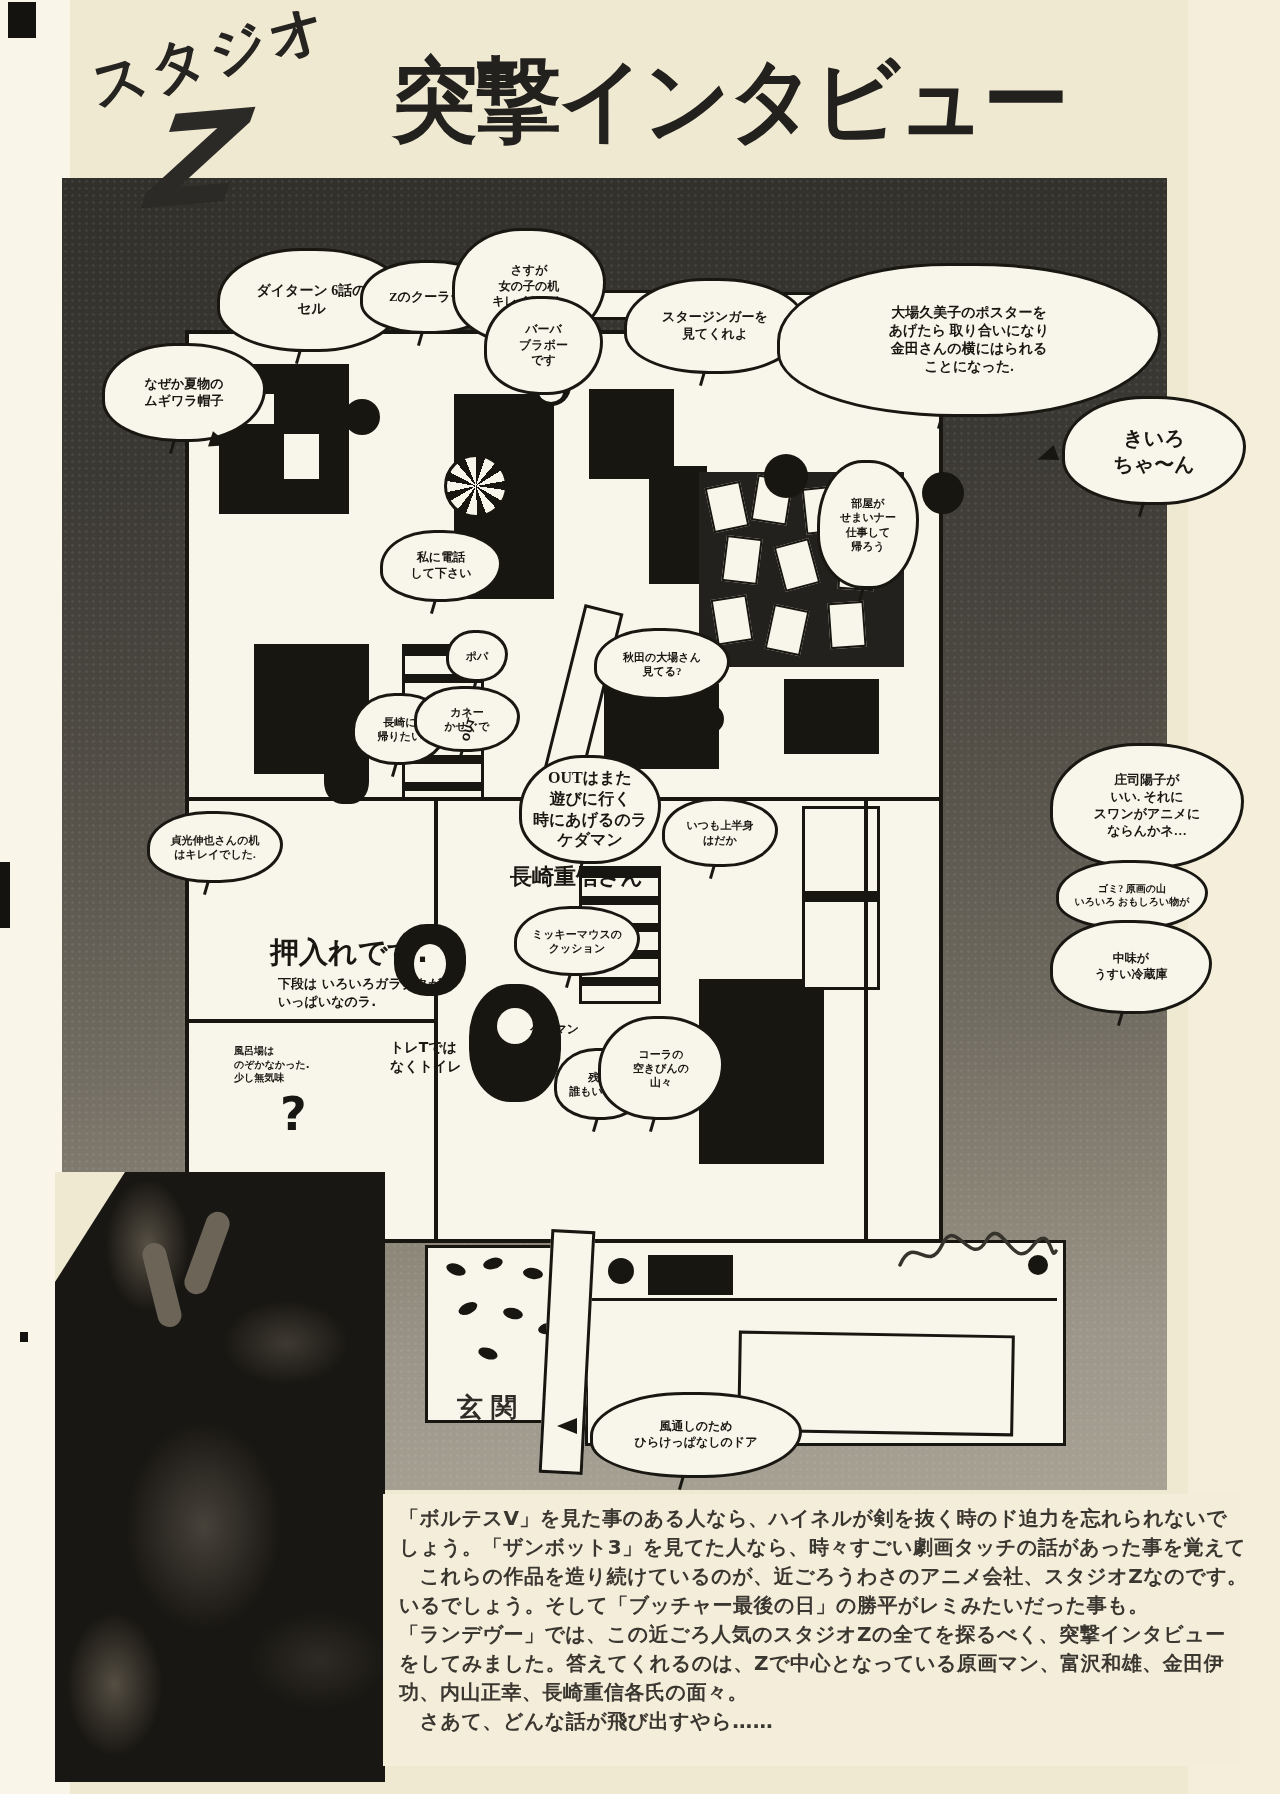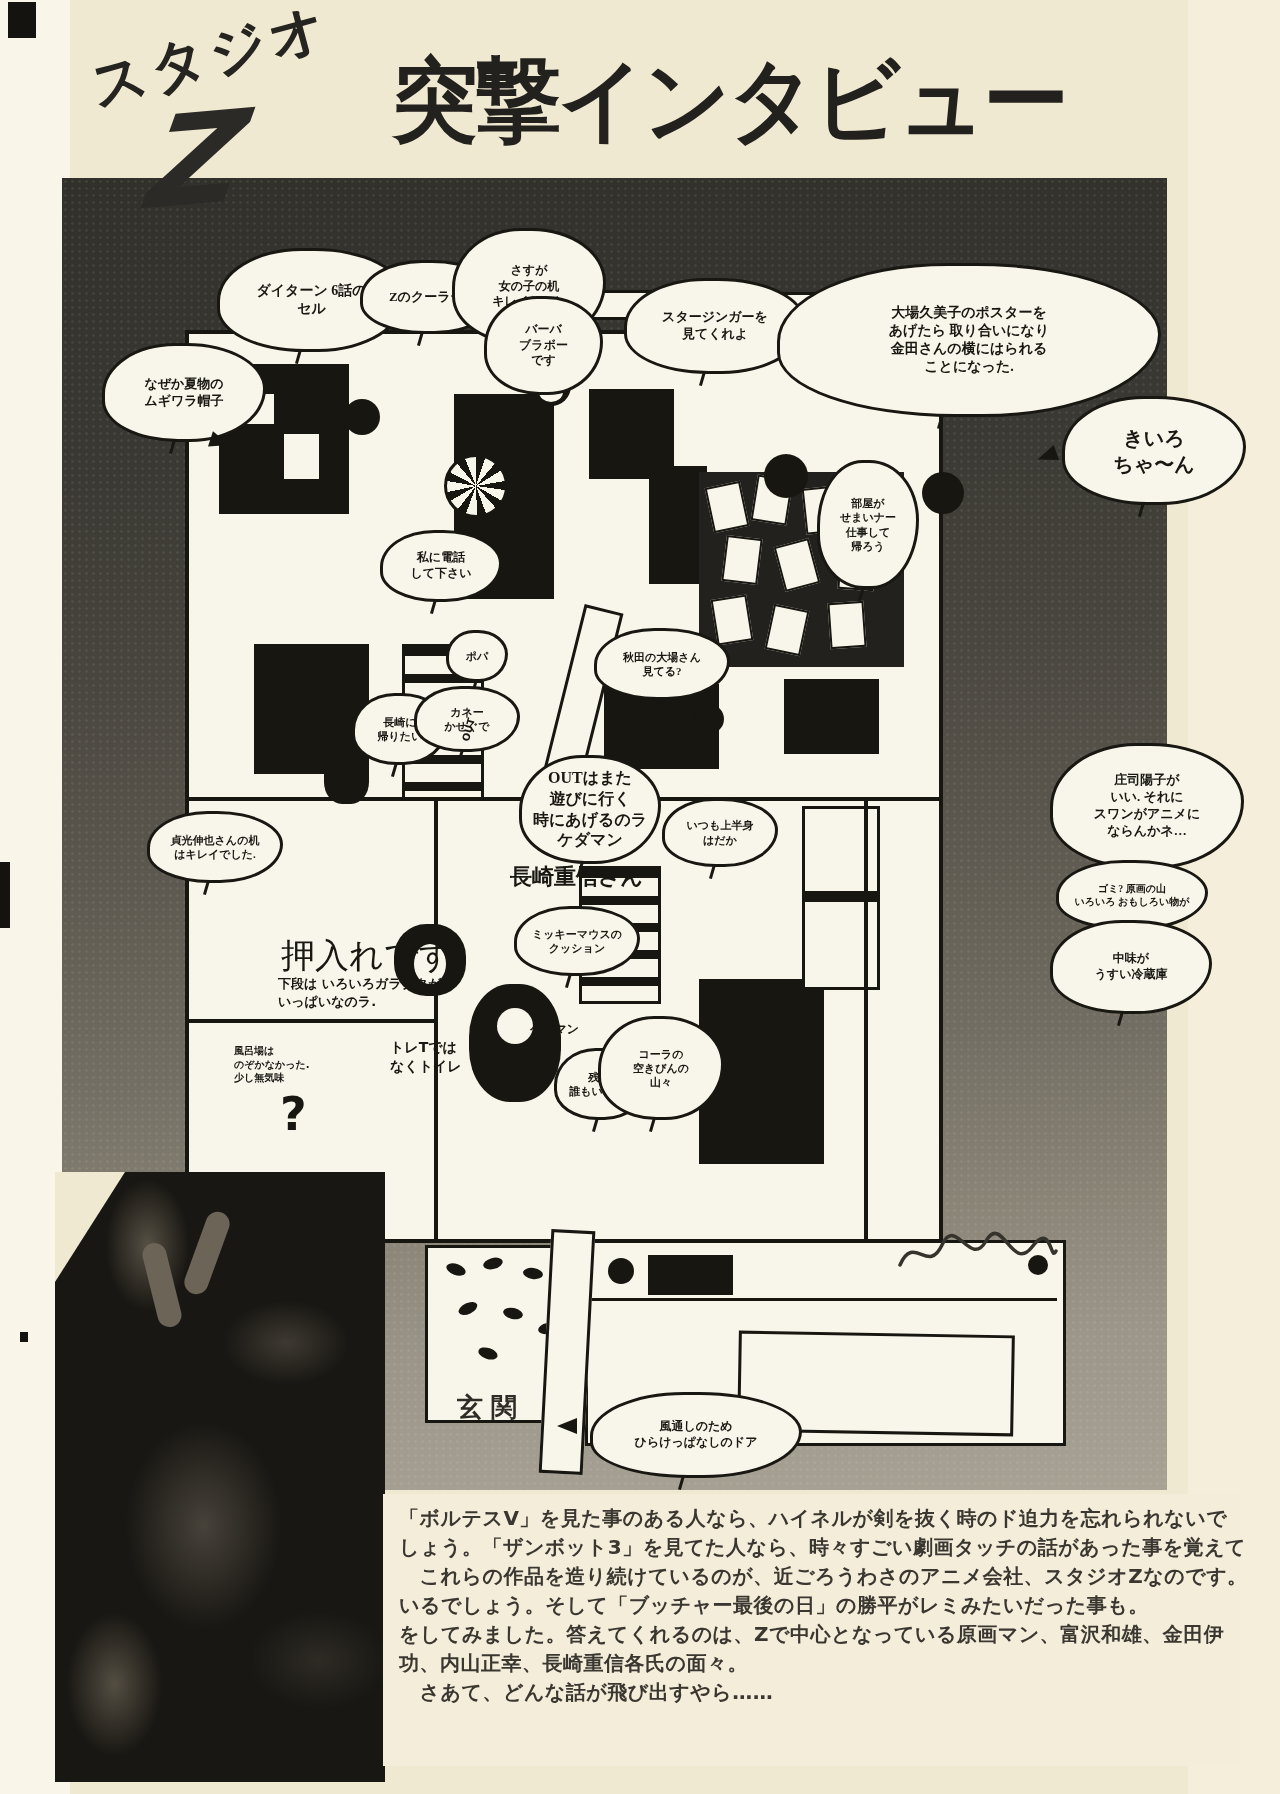--- a/index.html
+++ b/index.html
@@ -205,21 +205,21 @@
 
     <div class="bubble" style="left:988px;top:565px;width:180px;height:112px;font-size:13px;">庄司陽子が
 いい. それに
 スワンがアニメに
 ならんかネ…</div>
     <div class="bubble" style="left:994px;top:682px;width:138px;height:56px;font-size:10px;">ゴミ? 原画の山
 いろいろ おもしろい物が</div>
     <div class="bubble" style="left:988px;top:742px;width:148px;height:80px;font-size:12px;">中味が
 うすい冷蔵庫</div>
 
-    <div class="note-plain" style="left:219px;top:755px;font-size:34px;font-weight:400;">押入れです.</div>
+    <div class="note-plain" style="left:208px;top:755px;font-size:29px;font-weight:700;">押入れです.</div>
     <div class="note-plain" style="left:216px;top:797px;font-size:13px;">下段は いろいろガラクタが
 いっぱいなのラ.</div>
     <div class="note-plain" style="left:328px;top:860px;font-size:14px;">トレTでは
 なくトイレ</div>
     <div class="bubble" style="left:492px;top:870px;width:80px;height:58px;font-size:11px;">残念!
 誰もいない!!</div>
     <div class="note-plain" style="left:468px;top:843px;font-size:12px;">ケダマン</div>
     <div class="bubble" style="left:536px;top:838px;width:112px;height:90px;font-size:11px;">コーラの
 空きびんの
 山々</div>
@@ -242,17 +242,18 @@
     <div class="photo-wedge"></div>
     <div class="arm" style="left:140px;top:38px;transform:rotate(20deg);"></div>
     <div class="arm" style="left:95px;top:70px;transform:rotate(-14deg);"></div>
   </div>
 
   <div class="caption">
     <div class="cap-line">「ボルテスV」を見た事のある人なら、ハイネルが剣を抜く時のド迫力を忘れられないで</div>
     <div class="cap-line">しょう。「ザンボット3」を見てた人なら、時々すごい劇画タッチの話があった事を覚えて</div>
     <div class="cap-line">　これらの作品を造り続けているのが、近ごろうわさのアニメ会社、スタジオZなのです。</div>
     <div class="cap-line">いるでしょう。そして「ブッチャー最後の日」の勝平がレミみたいだった事も。</div>
+    <div class="cap-line">「ランデヴー」では、この近ごろ人気のスタジオZの全てを探るべく、突撃インタビュー</div>
     <div class="cap-line">をしてみました。答えてくれるのは、Zで中心となっている原画マン、富沢和雄、金田伊</div>
     <div class="cap-line">功、内山正幸、長崎重信各氏の面々。</div>
     <div class="cap-line">　さあて、どんな話が飛び出すやら……</div>
   </div>
 </div>
 
 </body></html>

